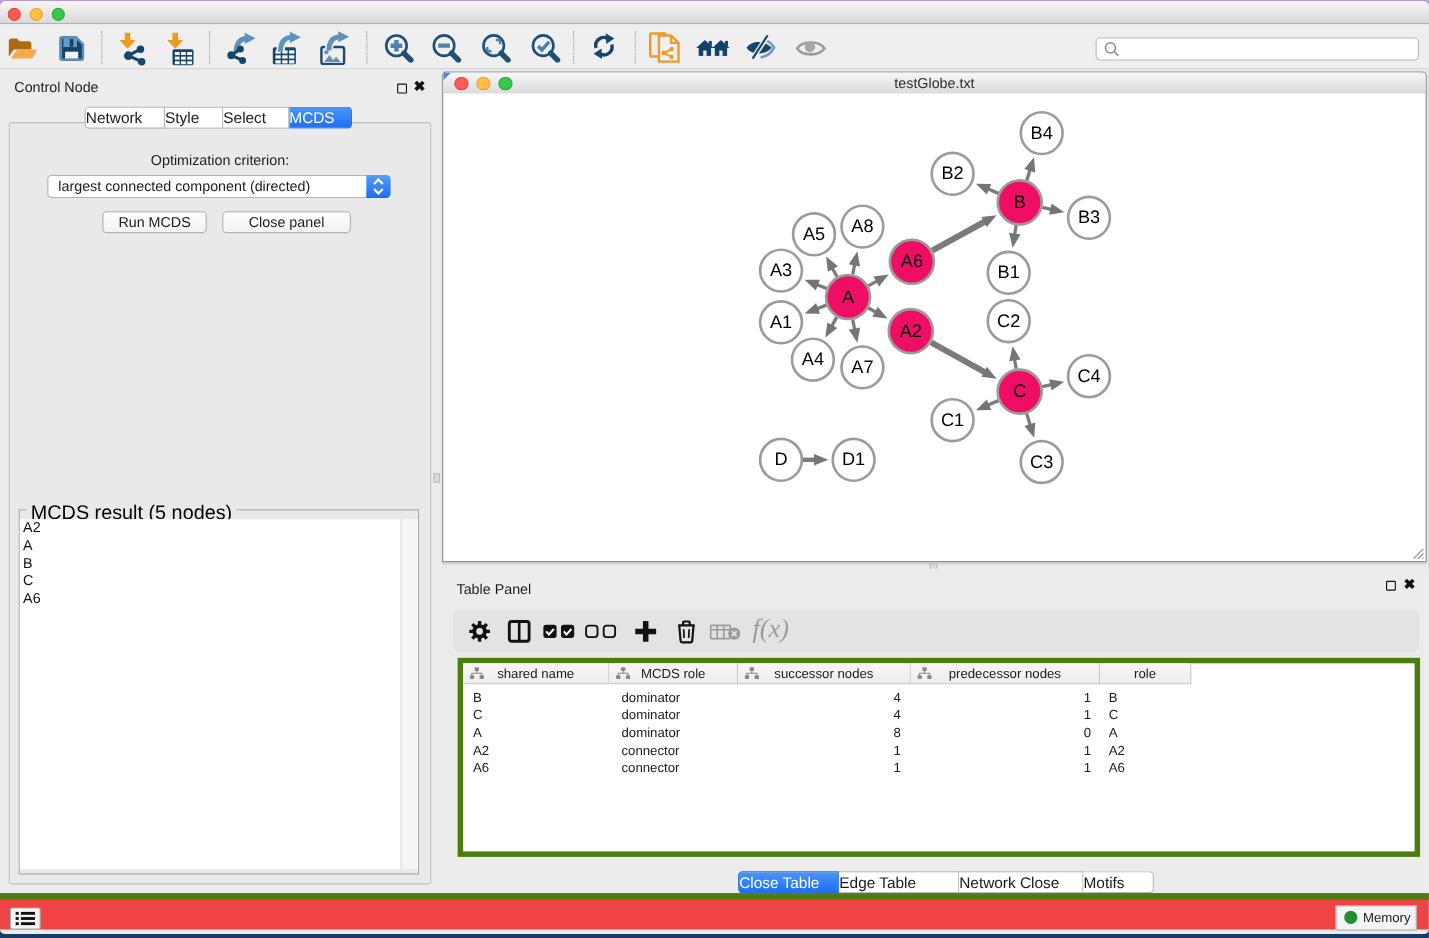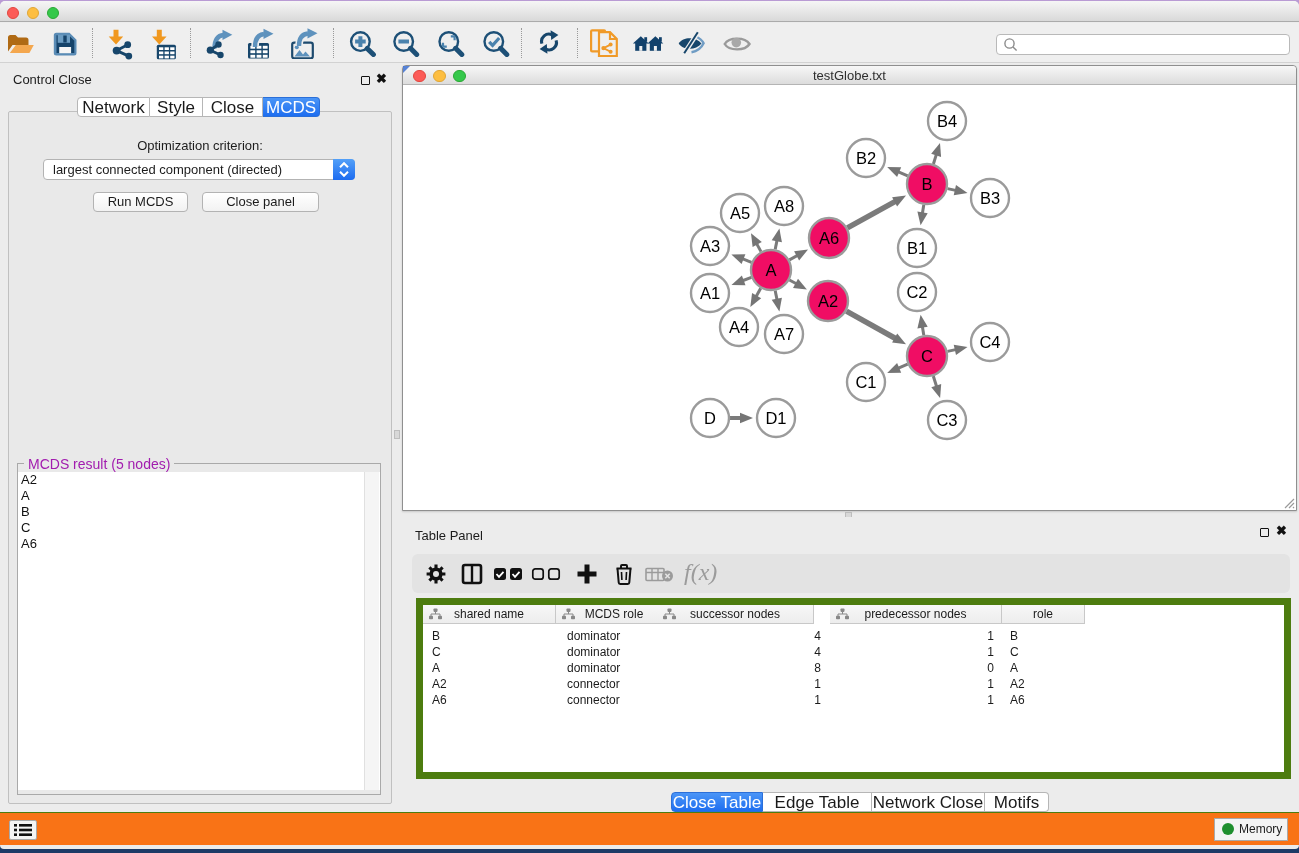--- a/index.html
+++ b/index.html
@@ -17,51 +17,51 @@
 .sep{position:absolute;top:5px;height:30px;width:0;border-left:1px dotted #9a9a9a}
 .ticon{position:absolute;top:0}
 #search{position:absolute;right:9px;top:11px;width:294px;height:21px;background:#fff;border:1px solid #b9b9b9;border-radius:4px}
 
 #lpanel{position:absolute;left:0;top:62px;width:399px;bottom:37px;background:#ececec}
 #cp-title{position:absolute;left:13px;top:9px;font-size:13px;color:#1c1c1c}
 .wsq{position:absolute;width:9px;height:9px;border:1.6px solid #111;border-radius:1px}
 .wx{position:absolute;font-size:13px;font-weight:bold;color:#111;line-height:10px}
 #cp-pane{position:absolute;left:8px;top:48px;width:384px;height:693px;background:#e9e9e9;border:1px solid #c0c0c0;border-radius:2px}
 .tabs{position:absolute;display:flex;height:20px}
-.tab{font-size:17px;color:#1a1a1a;background:#fff;border:1px solid #b6b6b6;border-left:none;padding:0 0;line-height:19px;text-align:center}
+.tab{font-size:14px;color:#1a1a1a;background:#fff;border:1px solid #b6b6b6;border-left:none;padding:0 0;line-height:19px;}
 .tab.first{border-left:1px solid #b6b6b6;border-radius:4px 0 0 4px}
 .tab.last{border-radius:0 4px 4px 0}
 .tab.sel{background:linear-gradient(#4a95f7,#1e6ef0);color:#fff;border-color:#2b6fd8}
 #opt-label{position:absolute;left:8px;top:75px;width:384px;text-align:center;font-size:13px;color:#1c1c1c}
 #dd{position:absolute;left:43px;top:96px;width:312px;height:21px;background:#fff;border:1px solid #b3b3b3;border-radius:4px;font-size:13px;color:#1c1c1c;line-height:19px;padding-left:9px}
 #dd .cap{position:absolute;right:-1px;top:-1px;width:22px;height:21px;background:linear-gradient(#53a0f8,#1d6cf0);border-radius:0 4px 4px 0}
 .btn{position:absolute;height:20px;background:linear-gradient(#ffffff,#f2f2f2);border:1px solid #b3b3b3;border-radius:4px;font-size:13px;color:#1c1c1c;text-align:center;line-height:18px}
 #grp{position:absolute;left:17px;top:400px;width:364px;height:332px;border:1px solid #a9a9a9}
-#grp-label{position:absolute;left:24px;top:393px;background:#e9e9e9;padding:0 4px;font-size:14px;color:#a21caf}
+#grp-label{position:absolute;left:24px;top:393px;background:#e9e9e9;padding:0 4px;font-size:18px;color:#000000}
 #list{position:absolute;left:18px;top:409px;width:362px;height:318px;background:#fff;font-size:13px;color:#111}
 #list .row{height:16px;line-height:16px;padding-left:3px}
 #sbar{position:absolute;right:1px;top:0;bottom:0;width:15px;background:#f5f5f5;border-left:1px solid #e0e0e0}
 
 #netwin{position:absolute;left:402px;top:64px;width:895px;height:446px;background:#fff;border:1px solid #8f8f8f;border-radius:4px 4px 0 0;box-shadow:0 1px 2px rgba(0,0,0,.15)}
 #ntbar{position:absolute;left:0;top:0;right:0;height:19px;background:linear-gradient(#f7f7f7,#dcdcdc);border-bottom:1px solid #b4b4b4;border-radius:4px 4px 0 0}
 #ntbar .t1{left:10px;top:3.5px;background:#fc5b57;border:1px solid #e2463f}
 #ntbar .t2{left:30px;top:3.5px;background:#fdbe41;border:1px solid #e0a636}
 #ntbar .t3{left:50px;top:3.5px;background:#35c84b;border:1px solid #2aa835}
 #ntbar .ttl{position:absolute;left:0;right:0;top:2px;text-align:center;font-size:13px;color:#2e2e2e}
 #ncontent{position:absolute;left:0;top:19px;right:0;bottom:0;overflow:hidden}
 
 #tpanel{position:absolute;left:393px;top:516px;right:0;height:300px;background:#ececec}
 #tp-title{position:absolute;left:22px;top:11px;font-size:13px;color:#1c1c1c}
 #tp-tool{position:absolute;left:19px;top:37px;right:9px;height:39px;background:#e3e3e3;border-radius:6px}
-#tgrid{position:absolute;left:23px;top:81px;right:8px;height:181px;background:#fff;border:7px solid #4d7c0f}
+#tgrid{position:absolute;left:23px;top:81px;right:8px;height:181px;background:#fff;border:5px solid #4d7c0f}
 .hdr{position:absolute;top:0;height:19px;background:linear-gradient(#f7f7f7,#ededed);border-right:1px solid #c8c8c8;border-bottom:1px solid #c8c8c8;font-size:12px;color:#1b1b1b;text-align:center;line-height:18px}
 .cell{position:absolute;font-size:12px;color:#1b1b1b;height:16px;line-height:16px}
 #btabs{position:absolute;left:0;right:0;top:275px;height:20px}
 
-#sbarrow{position:absolute;left:0;right:0;bottom:4px;height:33px;background:#f97316;border-top:1px solid #4d7c0f}
+#sbarrow{position:absolute;left:0;right:0;bottom:4px;height:33px;background:#ef4444;border-top:6px solid #4d7c0f}
 #memb{position:absolute;right:11px;top:5px;width:74px;height:23px;background:#f4f4f4;border:1px solid #a9a9a9;font-size:12px;color:#1c1c1c;line-height:21px;white-space:nowrap}
 #listb{position:absolute;left:9px;top:7px;width:28px;height:20px;background:#f4f4f4;border:1px solid #a9a9a9;border-radius:2px}
 </style></head><body>
 <div id="bgbot"></div>
 <div id="win">
 <div id="tbar">
       <div class="tl t1"></div>
       <div class="tl t2"></div>
       <div class="tl t3"></div>
     </div>
@@ -199,28 +199,28 @@
 </svg>
 <div id="search">
         <svg width="16" height="16" viewBox="0 0 16 16" style="position:absolute;left:6px;top:2px">
           <circle cx="6.5" cy="6.5" r="4.6" fill="none" stroke="#8b8b8b" stroke-width="1.4"></circle>
           <path d="M10,10 l3.6,3.6" stroke="#8b8b8b" stroke-width="1.4"></path>
         </svg>
       </div>
 
 </div>
 <div id="lpanel">
-<div id="cp-title">Control Close</div>
+<div id="cp-title">Control Node</div>
 <div class="wsq" style="left:361px;top:13px"></div>
 <div class="wx" style="left:376px;top:11px">✖</div>
 <div id="cp-pane"></div>
 <div class="tabs" style="left:77px;top:34px">
  <div class="tab first" style="width:73px">Network</div>
  <div class="tab" style="width:53px">Style</div>
- <div class="tab" style="width:60px">Close</div>
+ <div class="tab" style="width:60px">Select</div>
  <div class="tab sel last" style="width:57px">MCDS</div>
 </div>
 <div id="dd">largest connected component (directed)
  <div class="cap"><svg width="22" height="21" viewBox="0 0 22 21">
             <path d="M7,8.2 L11,4.2 L15,8.2" fill="none" stroke="#fff" stroke-width="2"></path>
             <path d="M7,12.8 L11,16.8 L15,12.8" fill="none" stroke="#fff" stroke-width="2"></path>
           </svg></div>
 </div>
 <div id="opt-label">Optimization criterion:</div>
 <div class="btn" style="left:93px;top:129px;width:95px">Run MCDS</div>
@@ -392,21 +392,21 @@
             </g>
           </svg>shared name</div>
  <div class="hdr" style="left:133px;width:117px"><svg class="hico" width="13" height="12" viewBox="0 0 13 12" style="position:absolute;left:6px;top:3px">
             <g fill="#888">
               <rect x="4.5" y="0.5" width="4" height="3.4" rx="0.8"></rect>
               <rect x="0" y="7.8" width="4" height="3.4" rx="0.8"></rect>
               <rect x="9" y="7.8" width="4" height="3.4" rx="0.8"></rect>
               <path d="M6.5,4 v2 M2,8 v-2 h9 v2" stroke="#888" fill="none"></path>
             </g>
           </svg>MCDS role</div>
- <div class="hdr" style="left:234px;width:157px"><svg class="hico" width="13" height="12" viewBox="0 0 13 12" style="position:absolute;left:6px;top:3px">
+ <div class="hdr" style="left:250px;width:157px"><svg class="hico" width="13" height="12" viewBox="0 0 13 12" style="position:absolute;left:6px;top:3px">
             <g fill="#888">
               <rect x="4.5" y="0.5" width="4" height="3.4" rx="0.8"></rect>
               <rect x="0" y="7.8" width="4" height="3.4" rx="0.8"></rect>
               <rect x="9" y="7.8" width="4" height="3.4" rx="0.8"></rect>
               <path d="M6.5,4 v2 M2,8 v-2 h9 v2" stroke="#888" fill="none"></path>
             </g>
           </svg>successor nodes</div>
  <div class="hdr" style="left:407px;width:172px"><svg class="hico" width="13" height="12" viewBox="0 0 13 12" style="position:absolute;left:6px;top:3px">
             <g fill="#888">
               <rect x="4.5" y="0.5" width="4" height="3.4" rx="0.8"></rect>

